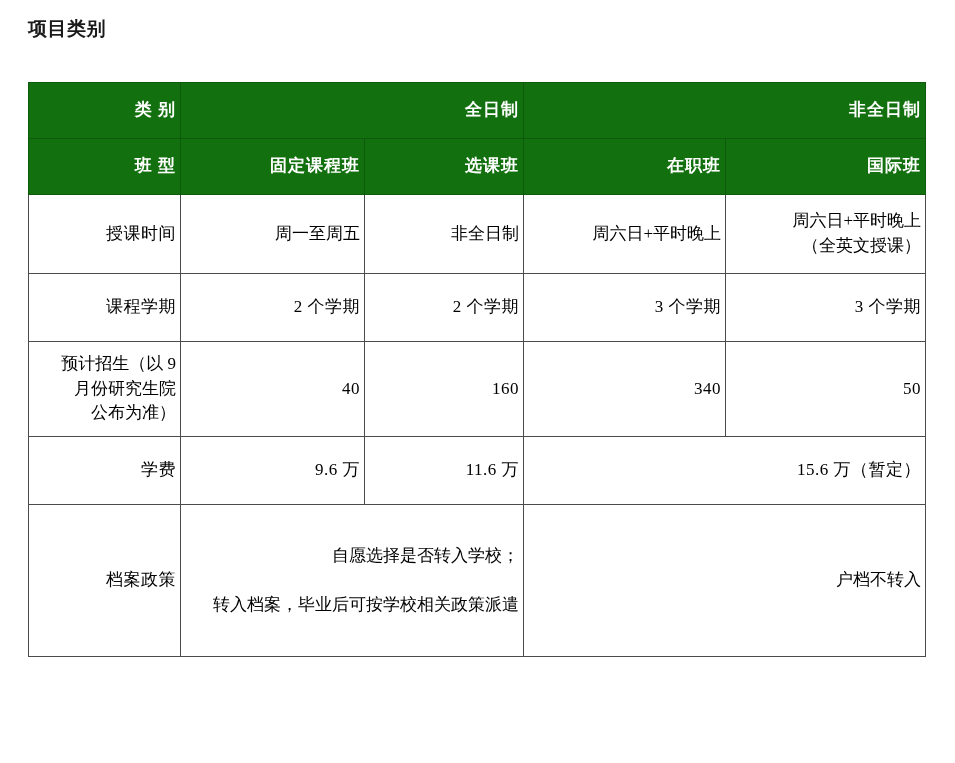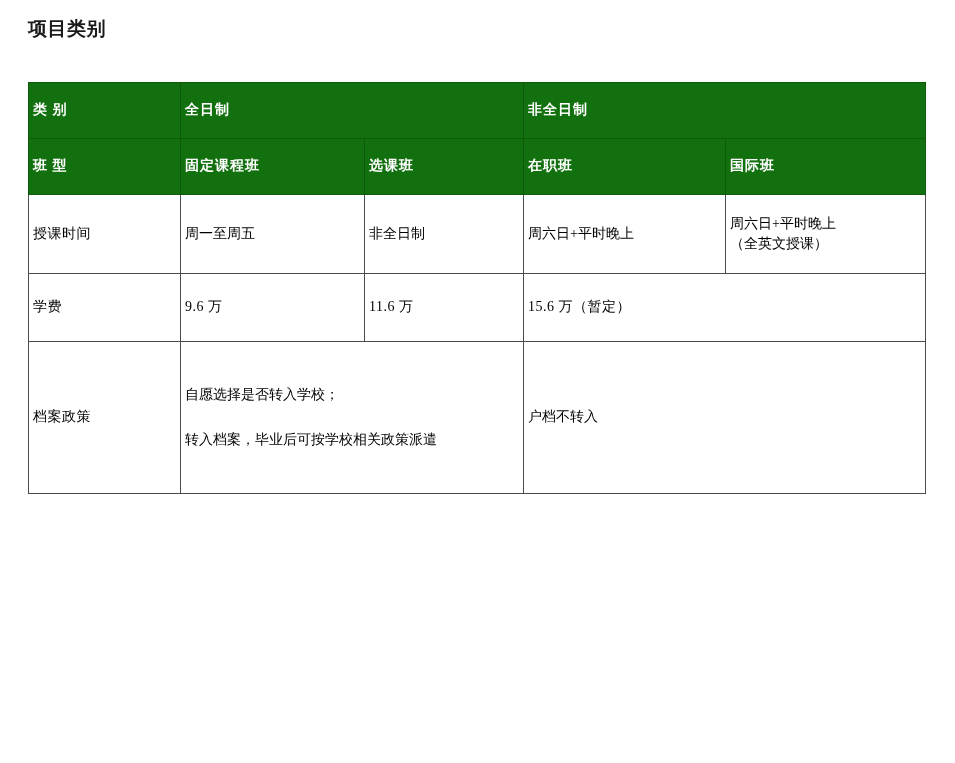--- a/index.html
+++ b/index.html
@@ -33,23 +33,23 @@
   table.prog-table {
     position: absolute;
     left: 28px;
     top: 82px;
     width: 897px;
     border-collapse: collapse;
     table-layout: fixed;
   }
   table.prog-table td {
     border: 1px solid #4b4b4b;
-    text-align: left;
+    text-align: right;
     vertical-align: middle;
-    font-size: 14px;
+    font-size: 17px;
     line-height: 1.45;
     padding: 6px 4px;
     font-family: "Liberation Serif", "DejaVu Serif", serif;
   }
   .hdr-green {
     background: #13700f;
     color: #ffffff;
     font-weight: bold;
     font-size: 18px;
     letter-spacing: 1px;
@@ -123,21 +123,39 @@
         <td class="row-label">授课时间</td>
         <td>周一至周五</td>
         <td>非全日制</td>
         <td>周六日+平时晚上</td>
         <td class="cell-two-line">
           <span>周六日+平时晚上</span><br>
           <span>（全英文授课）</span>
         </td>
       </tr>
 
+      <tr class="r-term">
+        <td class="row-label">课程学期</td>
+        <td class="num">2 个学期</td>
+        <td class="num">2 个学期</td>
+        <td class="num">3 个学期</td>
+        <td class="num">3 个学期</td>
+      </tr>
 
+      <tr class="r-plan">
+        <td class="small-label">
+          <span>预计招生（以 9</span><br>
+          <span>月份研究生院</span><br>
+          <span>公布为准）</span>
+        </td>
+        <td class="num">40</td>
+        <td class="num">160</td>
+        <td class="num">340</td>
+        <td class="num">50</td>
+      </tr>
 
       <tr class="r-fee">
         <td class="row-label">学费</td>
         <td class="num">9.6 万</td>
         <td class="num">11.6 万</td>
         <td class="num" colspan="2">15.6 万（暂定）</td>
       </tr>
 
 
       <tr class="r-archive">

